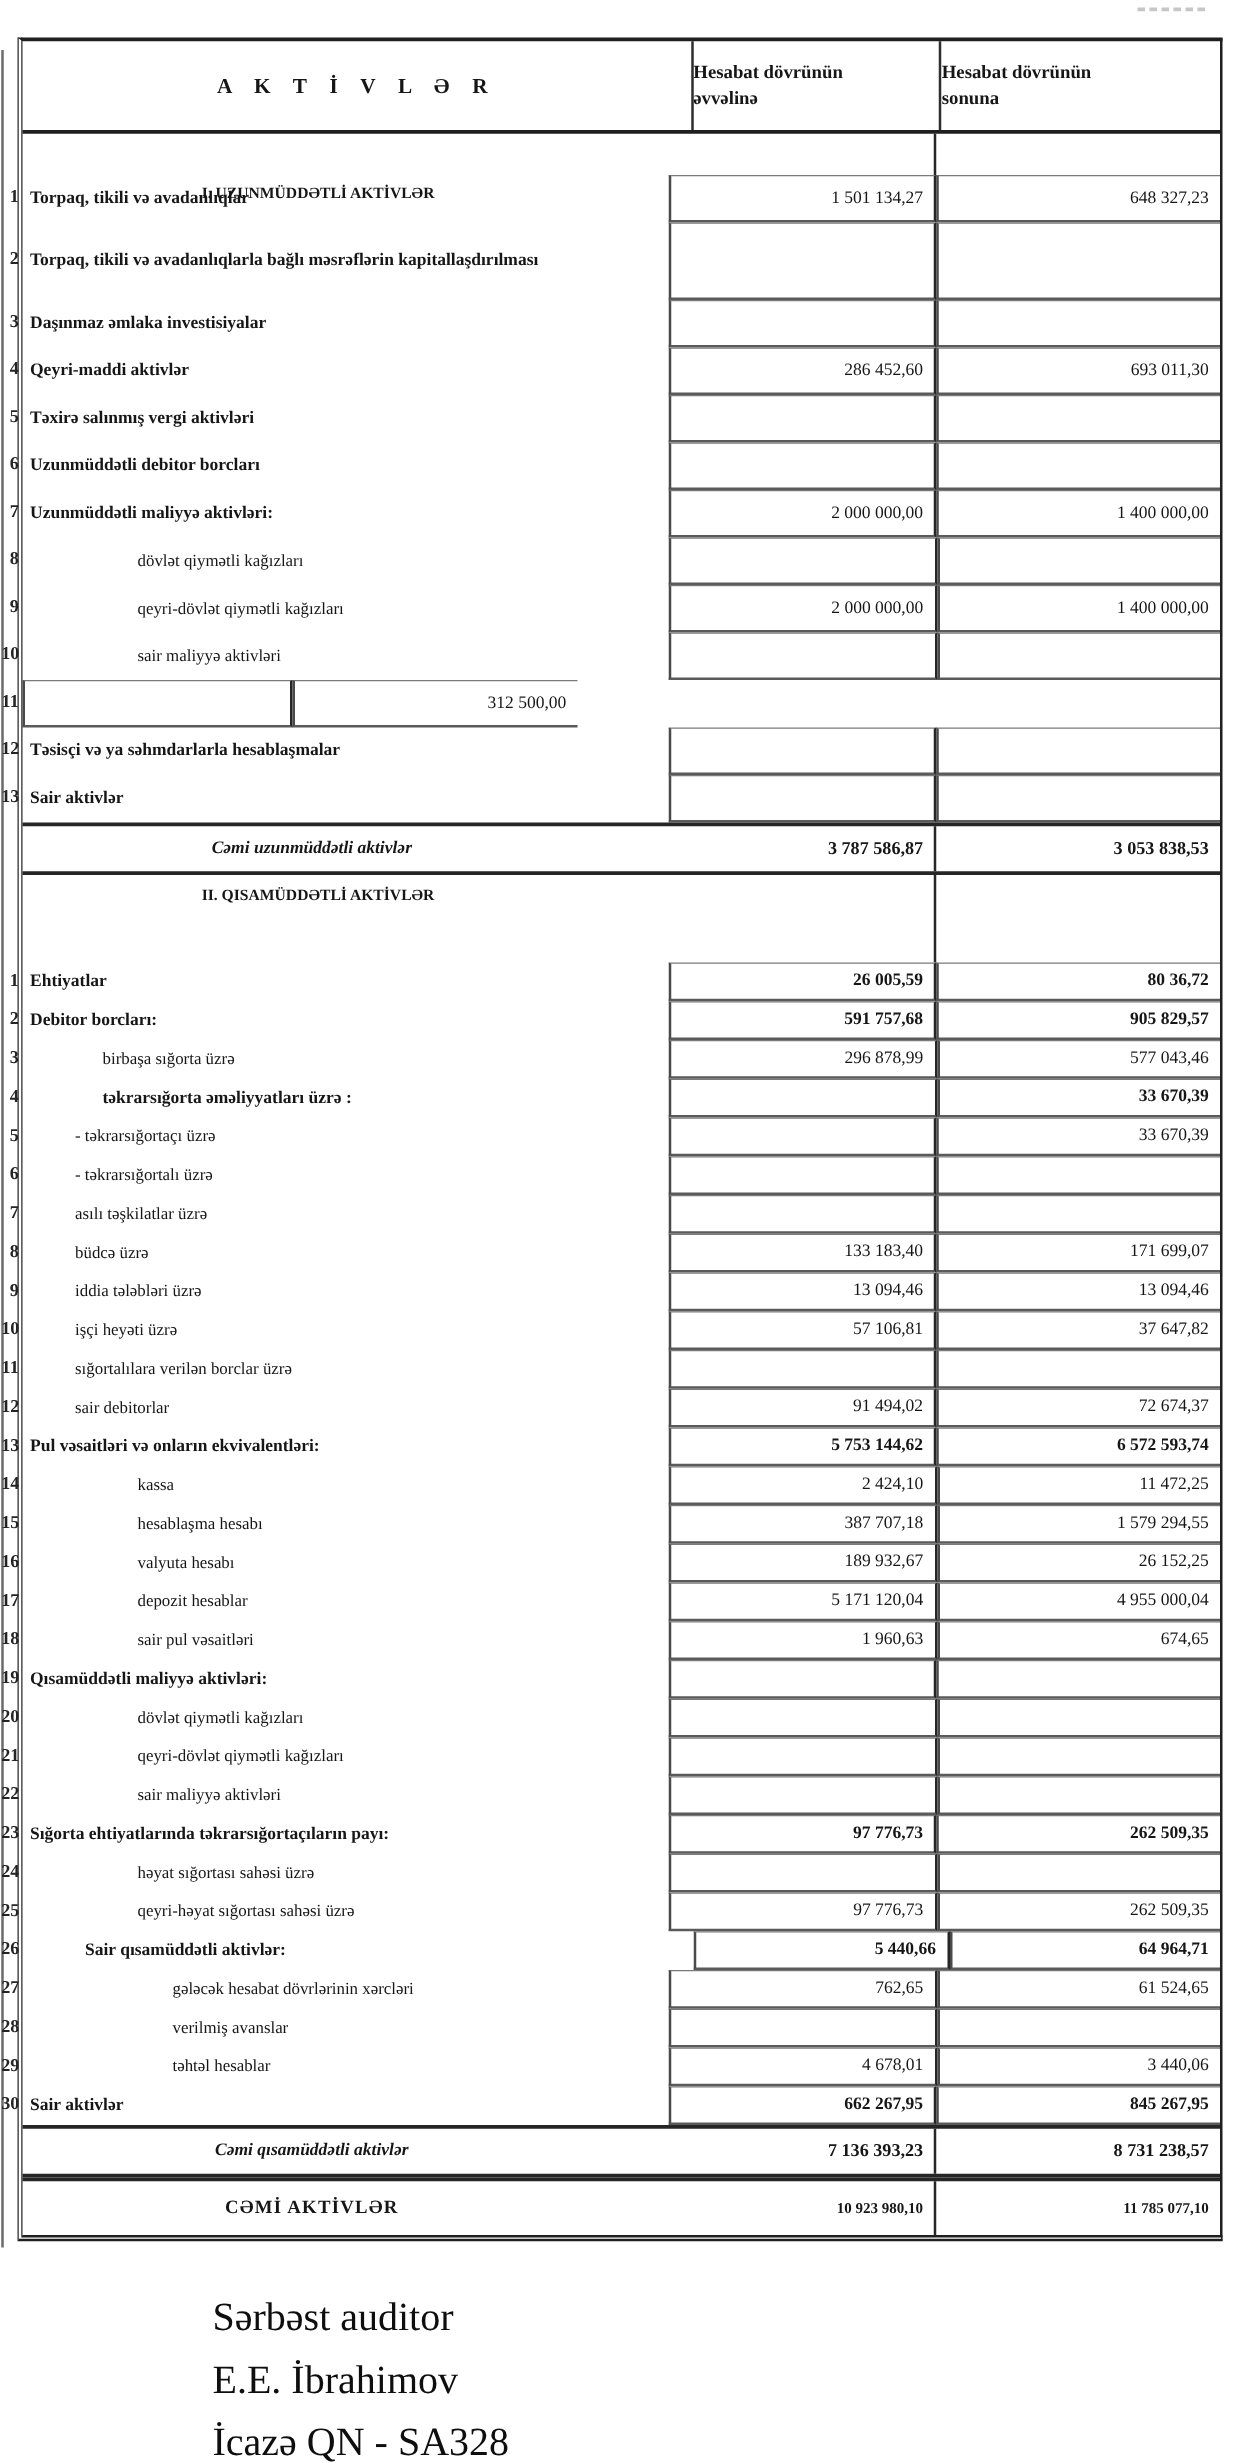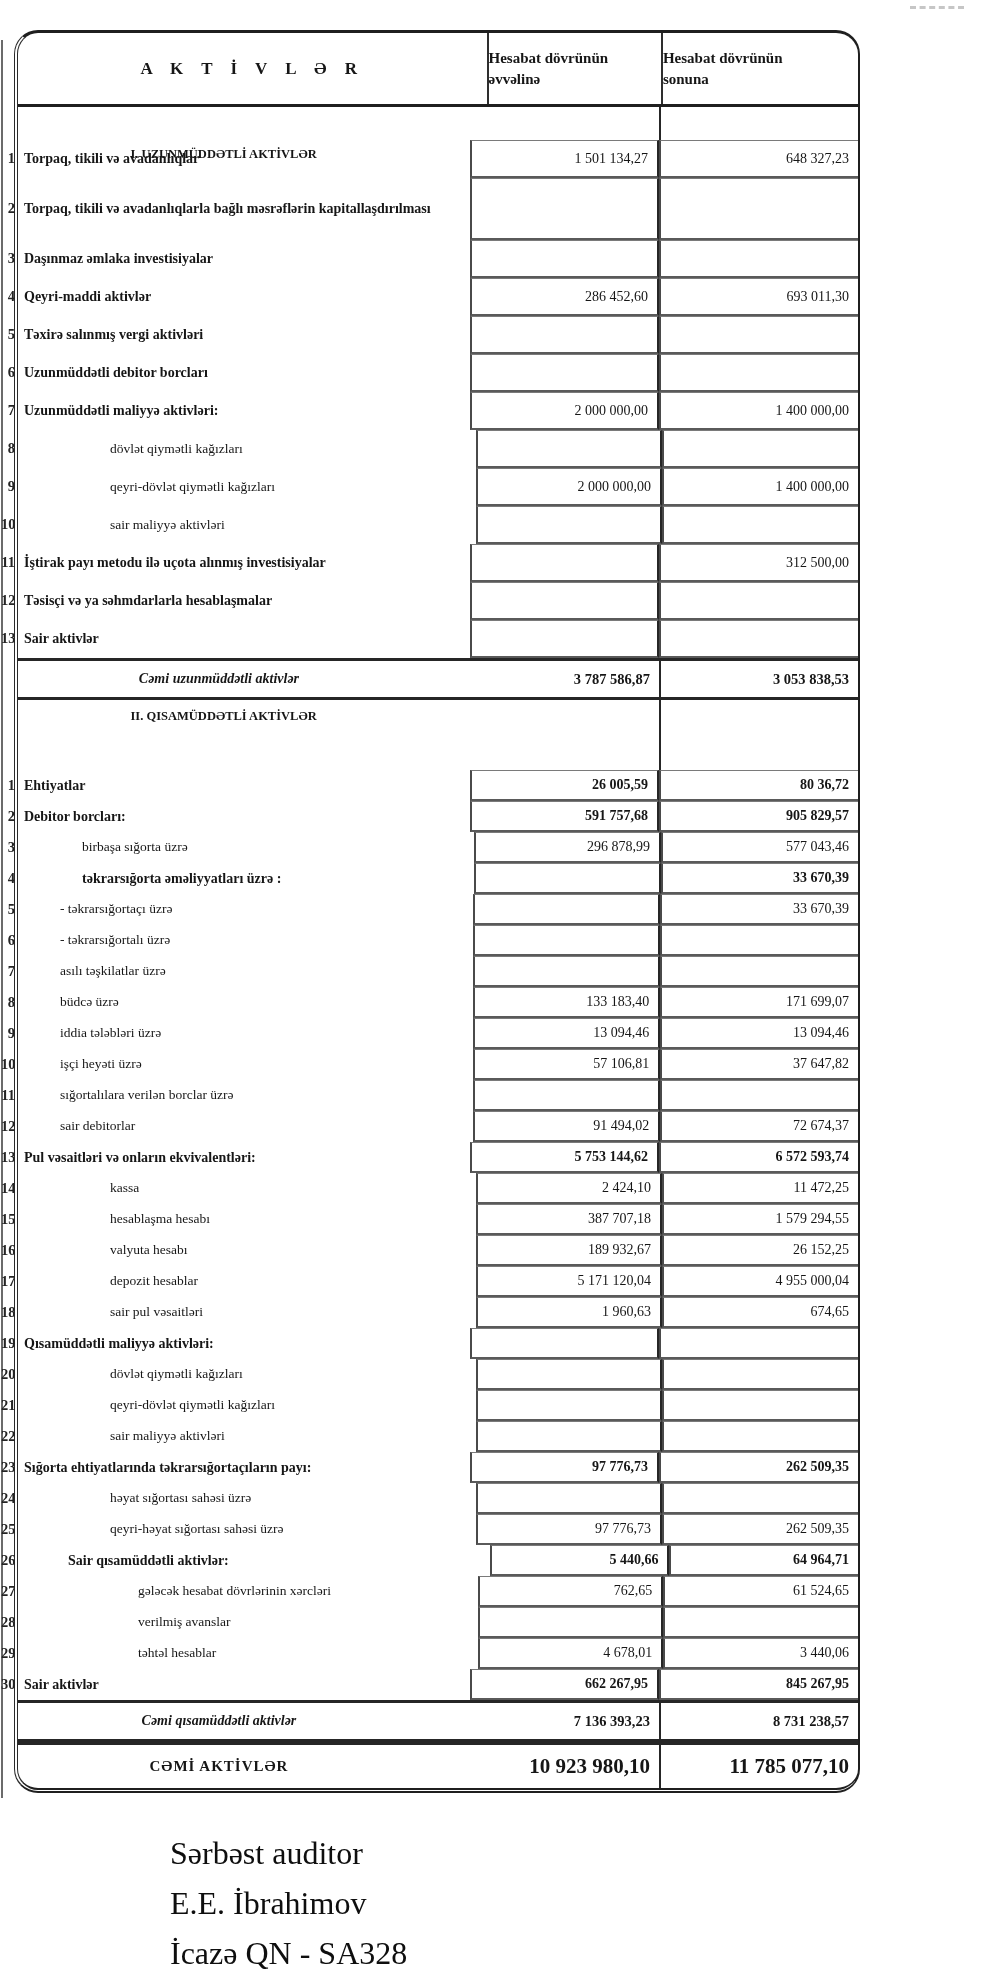--- a/index.html
+++ b/index.html
@@ -3,23 +3,23 @@
 <meta charset="utf-8">
 <style>
   * { margin:0; padding:0; box-sizing:border-box; }
   html,body { background:#ffffff; }
   body { width:1000px; height:1970px; font-family:"Liberation Serif","DejaVu Serif",serif; color:#161616; }
   .page { position:relative; width:1000px; height:1970px; background:#ffffff; overflow:hidden; }
 
   .artifact-dashes { position:absolute; top:6px; left:910px; width:54px; height:0; border-top:3px dashed #c6c6c6; }
   .artifact-left-line { position:absolute; left:1px; top:40px; width:2px; height:1758px; background:#3a3a3a; opacity:.75; }
 
-  .btable { position:absolute; left:14px; top:30px; width:846px; background:#fff;
+  .btable { position:absolute; left:14px; top:30px; width:964px; background:#fff;
             border-top:3px solid #1f1f1f; border-bottom:5px double #1f1f1f;
-            border-left:4px double #2a2a2a; border-right:2px solid #1f1f1f;border-radius:24px; }
+            border-left:4px double #2a2a2a; border-right:2px solid #1f1f1f; }
 
   .thead { display:flex; height:74px; border-bottom:3px solid #1f1f1f; align-items:stretch; }
   .h-name { width:540px; display:flex; align-items:center; justify-content:center;
             font-weight:bold; font-size:17px; letter-spacing:7px; border-right:2px solid #2e2e2e; }
   .h-col  { width:200px; display:flex; flex-direction:column; align-items:flex-start; justify-content:center;
             font-weight:bold; font-size:15px; line-height:21px; border-right:2px solid #2e2e2e; }
   .h-col.last { width:224px; border-right:none; }
 
   .row   { position:relative; display:flex; align-items:stretch; }
   .gut   { position:absolute; left:-17px; top:50%; transform:translateY(-50%);
@@ -43,21 +43,21 @@
   .r-section .ncell { justify-content:center; font-weight:bold; font-size:12.5px; padding-right:50px; }
   .s2.r-section .ncell { align-items:flex-start; padding-top:9px; }
   .r-section .vcell { border-left:none; border-top:none; border-bottom:none; }
 
   .r-total { height:42px; border-top:3px solid #262626; border-bottom:3px solid #262626; }
   .r-total .ncell { justify-content:center; font-style:italic; font-weight:bold; font-size:14px; padding-right:60px; }
   .r-total .vcell { border-left:none; border-top:none; border-bottom:none; font-weight:bold; font-size:14.5px; }
 
   .r-grand { height:46px; border-top:3px solid #262626; }
   .r-grand .ncell { justify-content:center; font-weight:bold; font-size:15px; letter-spacing:1px; padding-right:60px; }
-  .r-grand .vcell { border-left:none; border-top:none; border-bottom:none; font-weight:bold; font-size:21px; }
+  .r-grand .vcell { border-left:none; border-top:none; border-bottom:none; font-weight:bold; font-size:12px; }
 
   .sig { position:absolute; left:170px; top:1828px; font-size:32px; line-height:50px; color:#0e0e0e; }
 </style>
 </head>
 <body>
 
 <div class="page">
 
   <div class="artifact-dashes"></div>
   <div class="artifact-left-line"></div>
@@ -135,21 +135,20 @@
           <div class="vcell v2">1 400 000,00</div>
         </div>
         <div class="row r-sub s1">
           <span class="gut">10</span>
           <div class="ncell" style="padding-left: 92px;">sair maliyyə aktivləri</div>
           <div class="vcell v1"></div>
           <div class="vcell v2"></div>
         </div>
         <div class="row r-item s1">
           <span class="gut">11</span>
-          <div class="ncell" style="padding-left: 6px;">İştirak payı metodu ilə uçota alınmış investisiyalar</div>
           <div class="vcell v1"></div>
           <div class="vcell v2">312 500,00</div>
         </div>
         <div class="row r-item s1">
           <span class="gut">12</span>
           <div class="ncell" style="padding-left: 6px;">Təsisçi və ya səhmdarlarla hesablaşmalar</div>
           <div class="vcell v1"></div>
           <div class="vcell v2"></div>
         </div>
         <div class="row r-item s1">

